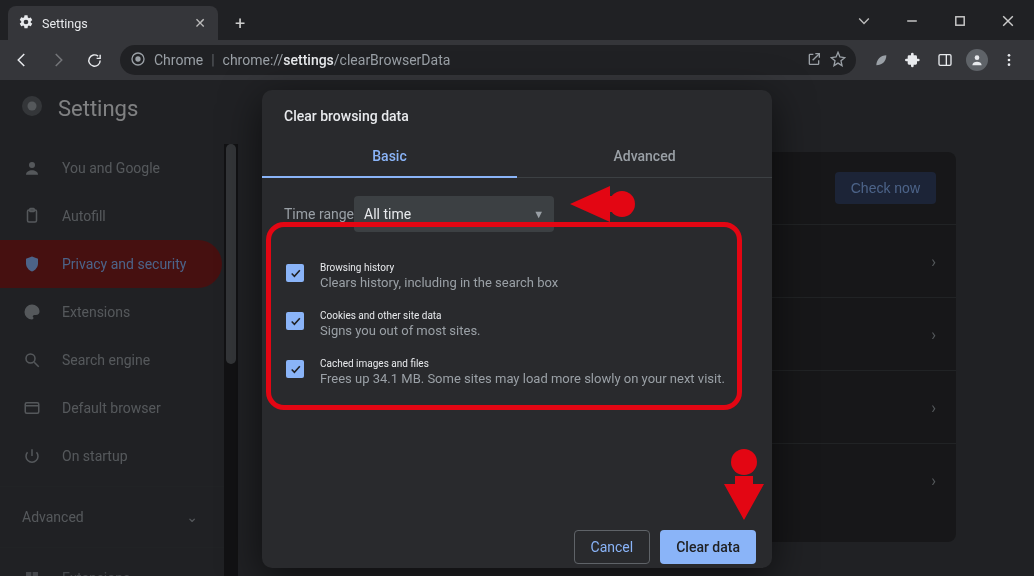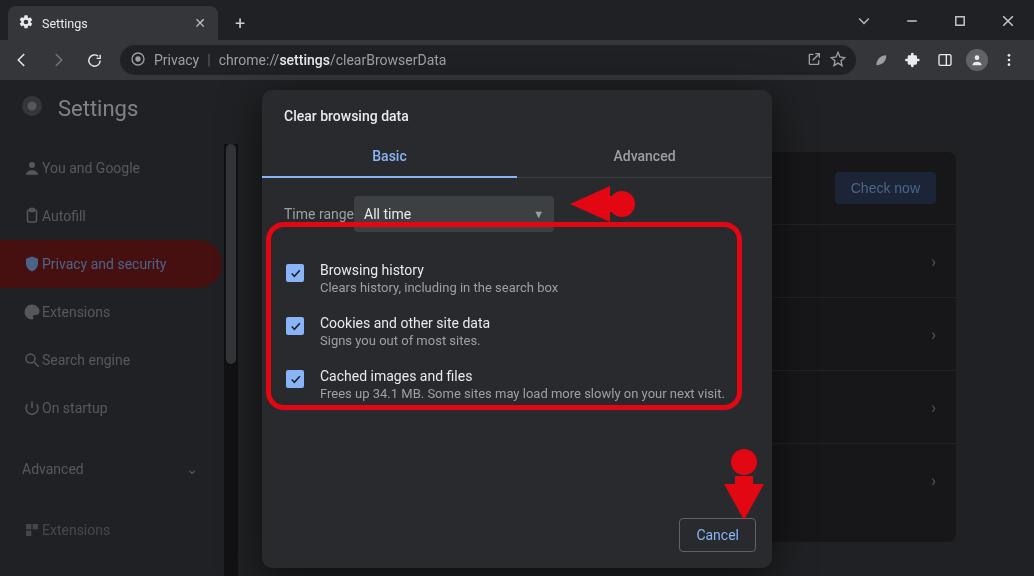--- a/index.html
+++ b/index.html
@@ -80,21 +80,21 @@
   .sidebar-scrollbar {
     position:absolute; right:0; top:64px; bottom:0; width:14px;
     background:#202124;
   }
   .sidebar-scrollbar .thumb {
     position:absolute; left:2px; right:2px; top:0; height:220px;
     background:#5f6368; border-radius:5px;
   }
   .side-item {
     height: 48px; display:flex; align-items:center;
-    padding-left:22px; 
+    padding-left:22px; gap:20px;
     color:#9aa0a6; font-size:14px;
     border-radius: 0 24px 24px 0;
     margin-right:16px;
   }
   .side-item.active {
     background:#7f1d1d; color:#8ab4f8;
   }
   .side-item .ic { width:20px; display:flex; justify-content:center; }
   .side-advanced {
     padding:16px 22px; color:#9aa0a6; font-size:14px;
@@ -166,24 +166,24 @@
   .item {
     display:flex; gap:16px; padding:10px 6px;
     align-items:flex-start;
   }
   .chk {
     width:18px; height:18px; border-radius:2px;
     background:#8ab4f8; display:flex; align-items:center; justify-content:center;
     margin-top:2px; flex-shrink:0;
   }
   .chk svg{ width:13px; height:13px; stroke:#202124; stroke-width:3; fill:none;}
-  .item-text .t1 { font-size:14px; color:#e8eaed; }
+  .item-text .t1 { font-size:10px; color:#e8eaed; }
   .item-text .t2 { font-size:13px; color:#9aa0a6; margin-top:2px;}
   .dlg-actions {
-    position:absolute; bottom:16px; right:16px; display:flex; gap:10px;
+    position:absolute; bottom:4px; right:16px; display:flex; gap:10px;
   }
   .btn {
     height:34px; padding:0 16px; border-radius:4px; font-size:14px;
     display:flex; align-items:center; justify-content:center;
   }
   .btn.cancel {
     background:transparent; border:1px solid #5f6368; color:#8ab4f8;
   }
   .btn.primary {
     background:#8ab4f8; color:#202124; border:none; font-weight:500;
@@ -251,21 +251,21 @@
       <svg width="17" height="17" viewBox="0 0 24 24" fill="none">
         <path d="M20 12a8 8 0 1 1-3-6.2" stroke="#e8eaed" stroke-width="2"></path>
         <path d="M20 4 L20 9 L15 9" stroke="#e8eaed" stroke-width="2" fill="none"></path>
       </svg>
     </div>
   <div class="omnibox">
     <span><svg width="16" height="16" viewBox="0 0 24 24">
           <circle cx="12" cy="12" r="9" stroke="#9aa0a6" stroke-width="2" fill="none"></circle>
           <circle cx="12" cy="12" r="4" fill="#9aa0a6"></circle>
         </svg></span>
-    <span class="url-prefix">Privacy</span>
+    <span class="url-prefix">Chrome</span>
     <span style="color:#5f6368">|</span>
     <span style="display:flex">
       <span class="url-prefix">chrome://</span>
         <span class="url-bold">settings</span>
         <span class="url-prefix">/clearBrowserData</span>
     </span>
     <span style="flex:1"></span>
     <span class="ic"><svg width="16" height="16" viewBox="0 0 24 24" fill="none" stroke="#9aa0a6" stroke-width="2">
           <path d="M14 4h6v6"></path>
           <path d="M20 4L10 14"></path>
@@ -347,20 +347,29 @@
       <span>Extensions</span>
     </div>
     <div class="side-item">
       <span class="ic">
           <svg width="18" height="18" viewBox="0 0 24 24" fill="none" stroke="#9aa0a6" stroke-width="2">
             <circle cx="10" cy="10" r="6"></circle>
             <line x1="15" y1="15" x2="21" y2="21"></line>
           </svg>
         </span>
       <span>Search engine</span>
+    </div>
+    <div class="side-item">
+      <span class="ic">
+          <svg width="18" height="18" viewBox="0 0 24 24" fill="none" stroke="#9aa0a6" stroke-width="2">
+            <rect x="3" y="5" width="18" height="14" rx="2"></rect>
+            <line x1="3" y1="9" x2="21" y2="9"></line>
+          </svg>
+        </span>
+      <span>Default browser</span>
     </div>
     <div class="side-item">
       <span class="ic">
           <svg width="18" height="18" viewBox="0 0 24 24" fill="none" stroke="#9aa0a6" stroke-width="2">
             <path d="M12 3v9"></path>
             <path d="M6 7a8 8 0 1 0 12 0"></path>
           </svg>
         </span>
       <span>On startup</span>
     </div>
@@ -467,20 +476,21 @@
           </svg>
         </span>
       <div class="item-text">
         <div class="t1">Cached images and files</div>
         <div class="t2">Frees up 34.1 MB. Some sites may load more slowly on your next visit.</div>
       </div>
     </div>
   </div>
   <div class="dlg-actions">
     <div class="btn cancel">Cancel</div>
+    <div class="btn primary">Clear data</div>
   </div>
 </div>
 
 <div class="anno-box" style="left:266px; top:222px; width:476px; height:188px;"></div>
 
 <svg class="anno-arrow" style="left:566px; top:182px; width:70px; height:44px;" viewBox="0 0 70 44">
   <circle cx="56" cy="22" r="13" fill="#e30613"></circle>
   <polygon points="4,22 44,4 44,14 48,14 48,30 44,30 44,40" fill="#e30613"></polygon>
 </svg>
 

